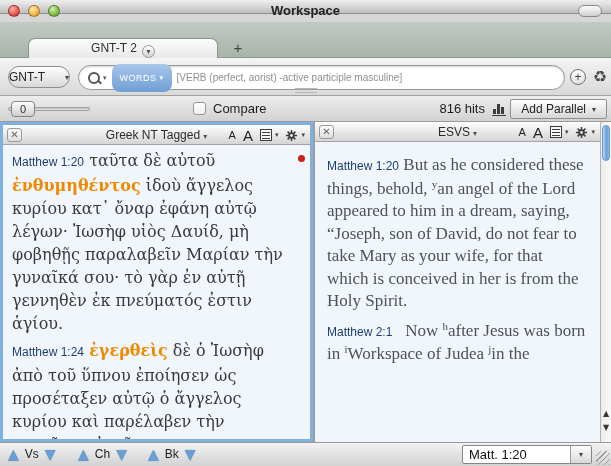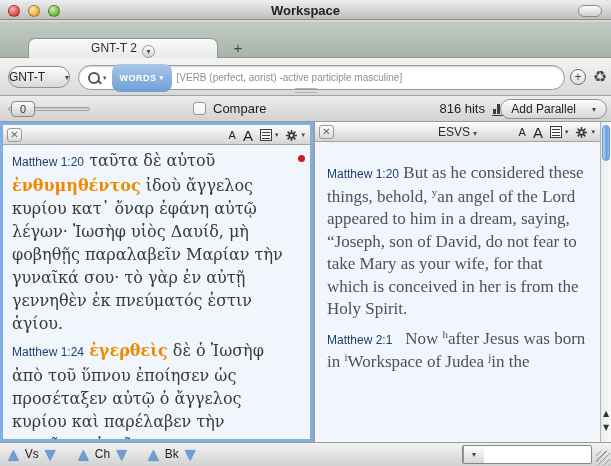--- a/index.html
+++ b/index.html
@@ -4,21 +4,21 @@
 <style>
   * { margin:0; padding:0; box-sizing:border-box; }
   html,body { background:#e8e8e8; font-family:"Liberation Sans", sans-serif; }
   .window {
     position:relative; width:611px; height:466px; margin:0 auto;
     border-radius:7px 7px 0 0; overflow:hidden; background:#d6d6d6;
     font-family:"Liberation Sans", sans-serif;
   }
   
   .titlebar {
-    position:absolute; top:0; left:0; right:0; height:20px;
+    position:absolute; top:0; left:0; right:0; height:14px;
     background:linear-gradient(#efefef,#d4d4d4 55%,#bfbfbf);
     border-bottom:1px solid #8e8e8e;
   }
   .wtitle { position:absolute; left:0; right:0; top:3px; text-align:center;
     font-size:13px; font-weight:bold; color:#222; }
   .lights { position:absolute; left:8px; top:5px; display:flex; gap:8px; }
   .light { width:12px; height:12px; border-radius:50%; border:1px solid rgba(0,0,0,.35); }
   .light.red    { background:radial-gradient(circle at 35% 30%, #ffb3ad, #e2463d 70%); }
   .light.yellow { background:radial-gradient(circle at 35% 30%, #ffe9b0, #f0ad33 70%); }
   .light.green  { background:radial-gradient(circle at 35% 30%, #d2f0a8, #6fb53a 70%); }
@@ -54,21 +54,21 @@
     background:#fff; border:1px solid #989898; border-radius:13px;
     box-shadow:inset 0 1px 2px rgba(0,0,0,.18);
     display:flex; align-items:center; padding:0 8px; gap:5px; }
   .mag { position:relative; width:14px; height:14px; flex:0 0 auto; }
   .mag::before { content:""; position:absolute; left:1px; top:1px; width:8px; height:8px;
     border:2px solid #555; border-radius:50%; }
   .mag::after { content:""; position:absolute; left:10px; top:10px; width:5px; height:2px;
     background:#555; transform:rotate(45deg); }
   .magdd { font-size:7px; color:#555; margin-left:-3px; }
   .scopepill { flex:0 0 auto; height:15px; padding:14px 8px; border-radius:8px;
-    background:linear-gradient(#a9c7e9,#6f9fd6); color:#fff; font-size:9px; font-weight:bold;
+    background:linear-gradient(#a9c7e9,#6f9fd6); color:#fff; font-size:9px; font-weight:normal;
     letter-spacing:.5px; display:flex; align-items:center; gap:3px; }
   .scopepill .dd { font-size:7px; }
   .query { font-size:10px; color:#8f8f8f; white-space:nowrap; overflow:hidden; }
   .plusbtn { position:absolute; right:25px; top:11px; width:16px; height:16px;
     border:1px solid #6f6f6f; border-radius:50%; background:linear-gradient(#fdfdfd,#e0e0e0);
     font-size:12px; line-height:14px; text-align:center; color:#444; }
   .recycle { position:absolute; right:4px; top:9px; font-size:16px; color:#4a4a4a;
     font-family:"DejaVu Sans", sans-serif; }
   
   .toolbar2 { position:absolute; top:96px; left:0; right:0; height:26px;
@@ -92,22 +92,22 @@
   .charticon .bars i:nth-child(2){ left:5px; height:10px; }
   .charticon .bars i:nth-child(3){ left:9px; height:7px; }
   .charticon .dd { position:absolute; right:0; bottom:2px; font-size:7px; color:#444; }
   .detailsicon { position:absolute; right:72px; top:6px; width:16px; height:13px;
     border:1.5px solid #3c3c3c; background:#f5f5f5; }
   .detailsicon::before { content:""; position:absolute; left:1px; top:2px; right:5px; height:1px;
     background:#3c3c3c; box-shadow:0 3px 0 #3c3c3c; }
   .detailsicon::after { content:""; position:absolute; right:-4px; bottom:-3px; width:8px; height:7px;
     border:1.5px solid #3c3c3c; background:#f5f5f5; }
   .addparallel { position:absolute; right:4px; top:3px; height:20px; padding:0 10px;
-    border:1px solid #8f8f8f; border-radius:10px; background:linear-gradient(#fefefe,#d6d6d6);
-    font-size:12px; color:#222; display:flex; align-items:center; gap:16px; }
+    border:1px solid #8f8f8f; border-radius:2px; background:linear-gradient(#fefefe,#d6d6d6);
+    font-size:12px; color:#222; display:flex; align-items:center; gap:6px; }
   .addparallel .dd { font-size:8px; color:#444; }
   
   .content { position:absolute; top:122px; left:0; right:0; height:320px; display:flex; }
   .pane { position:relative; background:#f1f6fc; overflow:hidden; }
   .pane.left { width:313px; border:3px solid #7fb0e2; }
   .divider { width:2px; background:#9e9e9e; }
   .pane.right { flex:1; }
   .panehead { position:relative; height:20px;
     background:linear-gradient(#fdfdfd,#d5d5d5); border-bottom:1px solid #a3a3a3; }
   .pane.right .panehead, .pane.right .panebody { margin-right:11px; }
@@ -121,21 +121,21 @@
   .fontA-small { font-size:11px; color:#222; }
   .fontA-large { font-size:15px; color:#222; }
   .listicon { position:relative; width:12px; height:12px; border:1.5px solid #3c3c3c; background:#f8f8f8; }
   .listicon::before { content:""; position:absolute; left:1px; right:1px; top:2px; height:1px;
     background:#3c3c3c; box-shadow:0 3px 0 #3c3c3c, 0 6px 0 #3c3c3c; }
   .gearicon { width:13px; height:13px; }
   .iconddsm { font-size:7px; color:#444; margin-left:-4px; }
   .panebody { height:300px; overflow:hidden; }
   .pane.left .panebody { padding:4px 10px 0 9px; font-family:"DejaVu Serif", serif;
     font-size:16px; line-height:23px; color:#3a3a3a; }
-  .pane.right .panebody { padding:20px 12px 0 12px; font-family:"Liberation Serif", serif;
+  .pane.right .panebody { padding:12px 12px 0 12px; font-family:"Liberation Serif", serif;
     font-size:17px; line-height:22.5px; color:#4e505a; }
   .verse { position:relative; margin-bottom:4px; padding-right:10px; }
   .pane.right .verse { margin-bottom:7px; padding-right:2px; }
   .ref { font-family:"Liberation Sans", sans-serif; font-size:12px; font-weight:normal;
     color:var(--ref_navy,#1d3e70); }
   .seg-hit { color:var(--hit_orange,#ef8a00); font-weight:bold; }
   .seg-sup { font-size:11px; vertical-align:6px; line-height:0; }
   .dot { position:absolute; right:-5px; top:6px; width:7px; height:7px; border-radius:50%;
     background:var(--dot_red,#cb1e1e); }
   
@@ -224,20 +224,21 @@
       <span>Add Parallel</span>
       <span class="dd">▾</span>
     </div>
   </div>
 
   <div class="content">
 
     <div class="pane left">
       <div class="panehead">
         <span class="closebox">✕</span>
+        <span class="panetitle"><span>Greek NT Tagged</span><span class="dd">▾</span></span>
         <span class="headicons">
           <span class="fontA-small">A</span>
           <span class="fontA-large">A</span>
           <span class="listicon"></span>
           <span class="iconddsm">▾</span>
           <svg class="gearicon" viewBox="0 0 14 14">
             <g stroke="#3c3c3c" stroke-width="1.6">
               <line x1="7" y1="1" x2="7" y2="13"></line>
                 <line x1="1" y1="7" x2="13" y2="7"></line>
               <line x1="2.8" y1="2.8" x2="11.2" y2="11.2"></line>
@@ -303,18 +304,19 @@
       <span class="tri">▲</span>
       <span>Ch</span>
       <span class="tri">▼</span>
     </div>
     <div class="navgroup" style="left:148px">
       <span class="tri">▲</span>
       <span>Bk</span>
       <span class="tri">▼</span>
     </div>
     <div class="combo">
+      <span class="val">Matt. 1:20</span>
       <span class="btn">▾</span>
     </div>
     <div class="grip"></div>
   </div>
 
 </div>
 
 </body></html>

